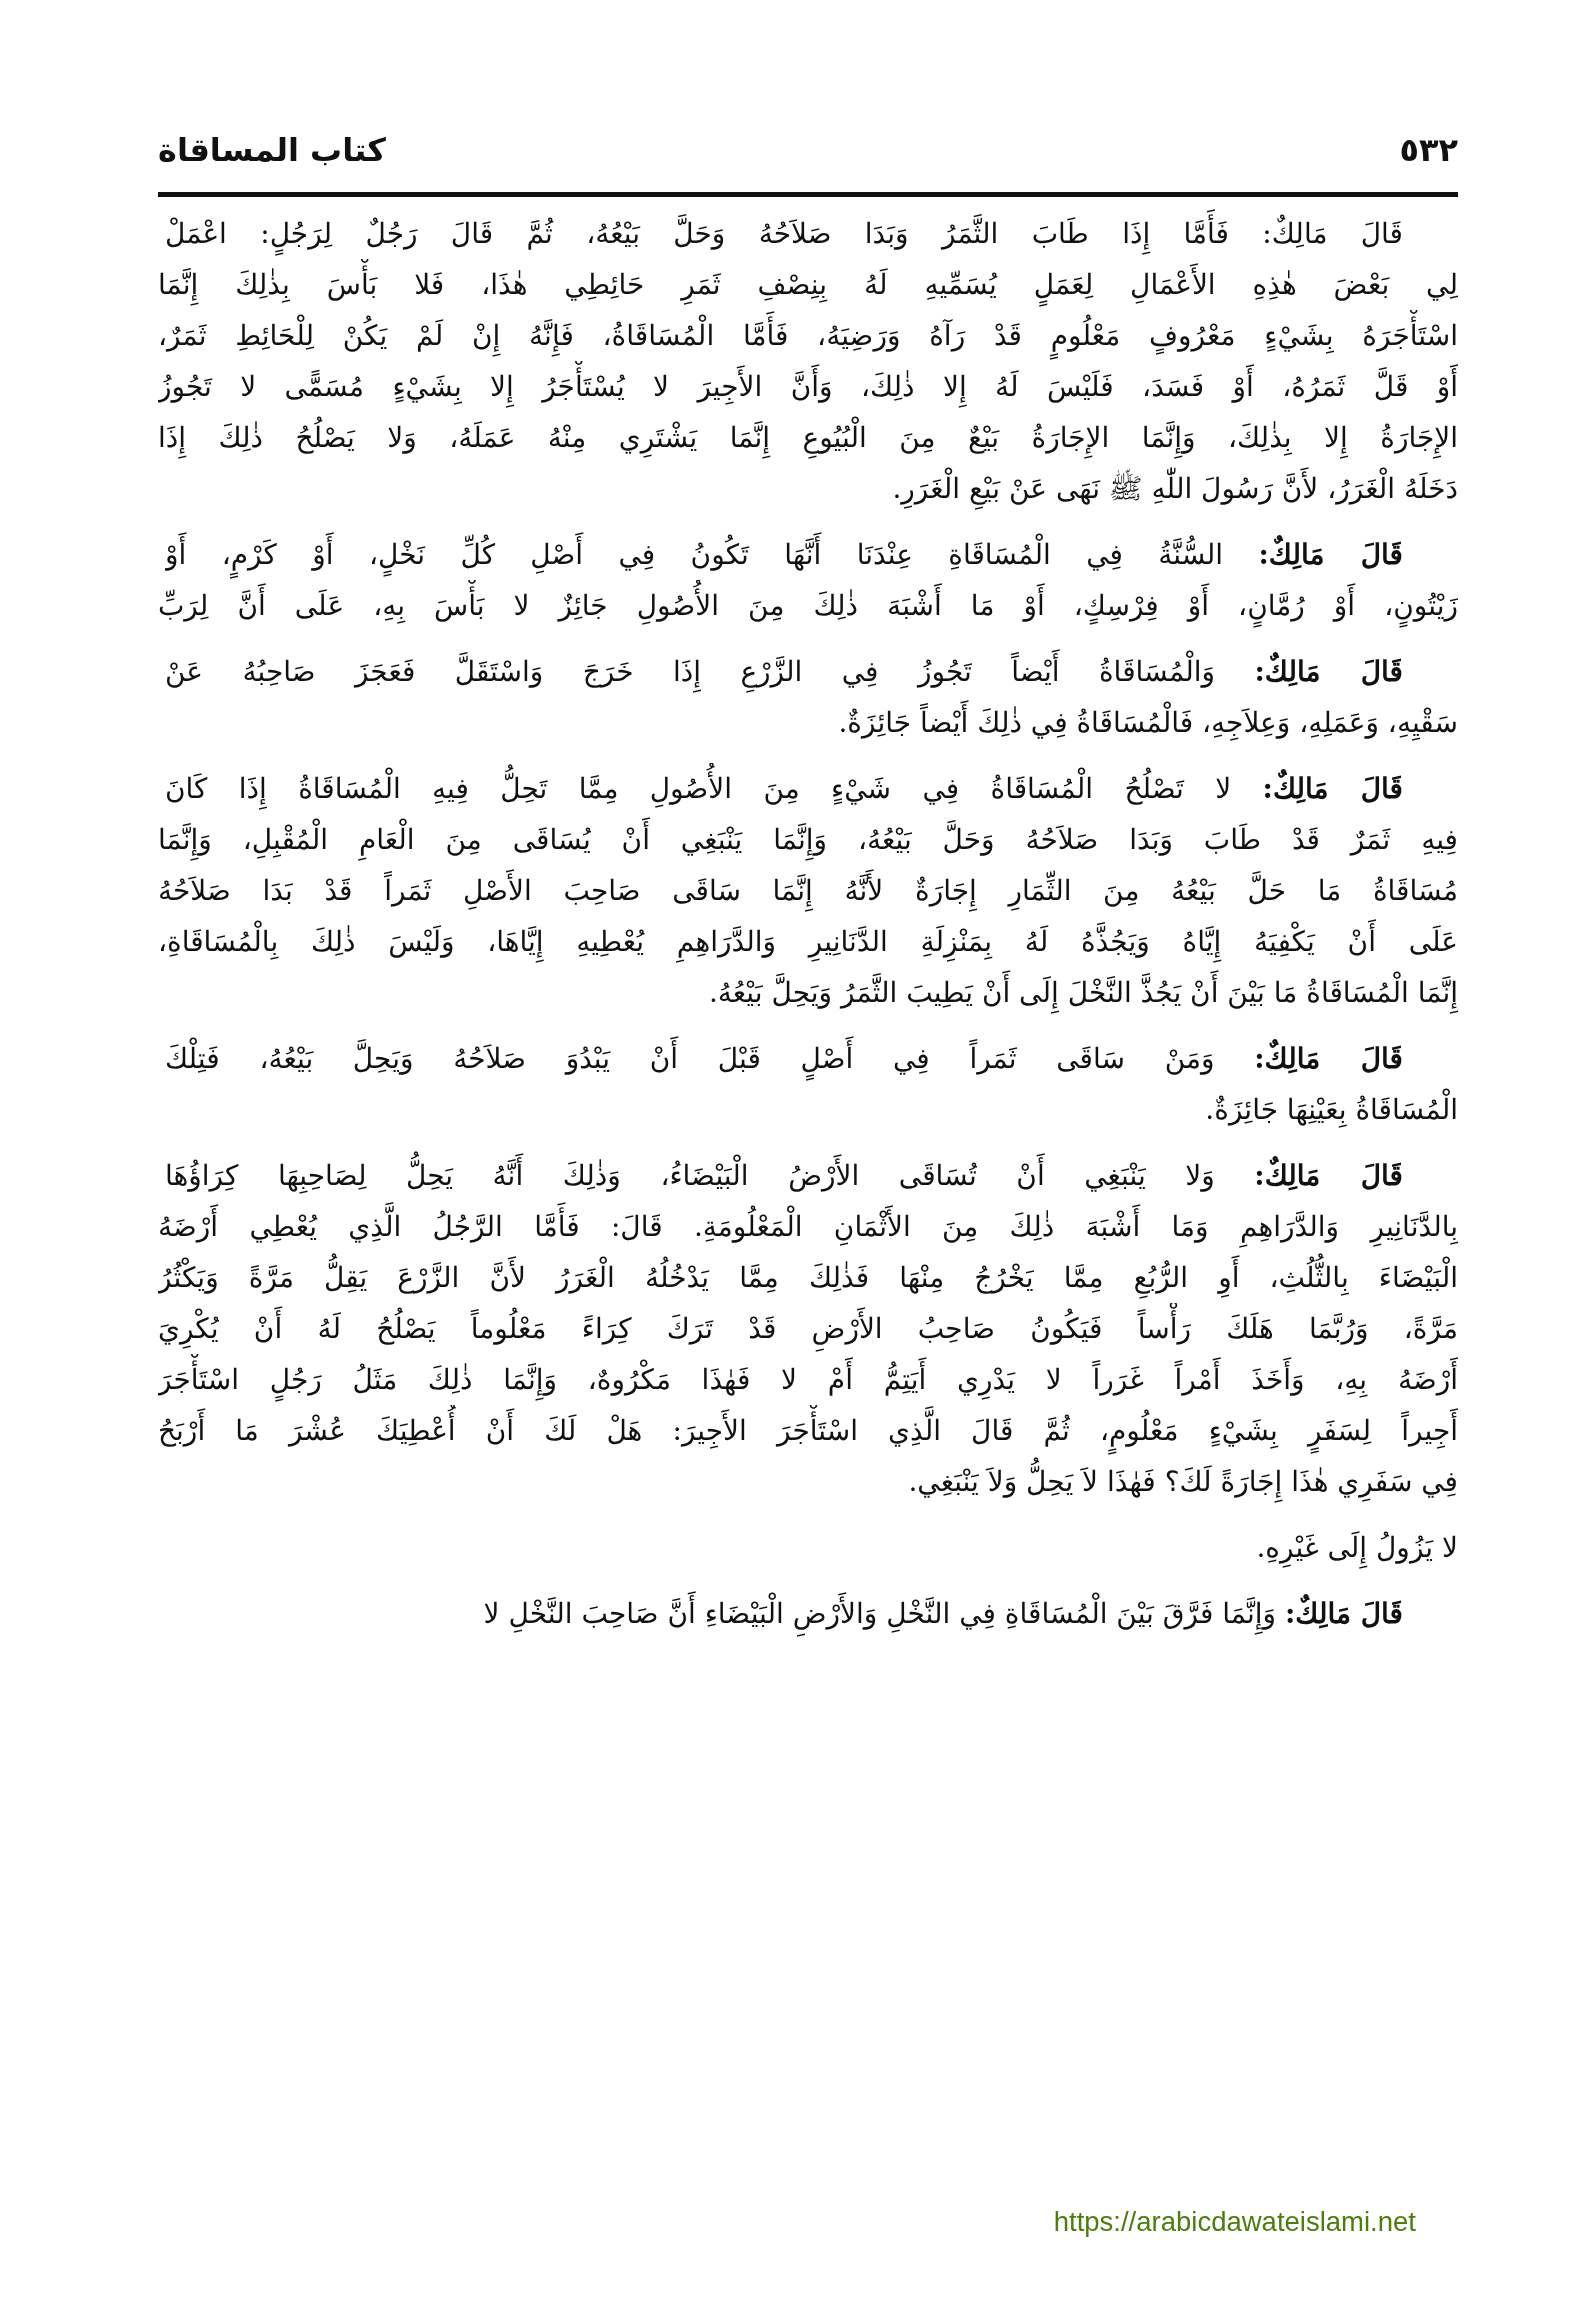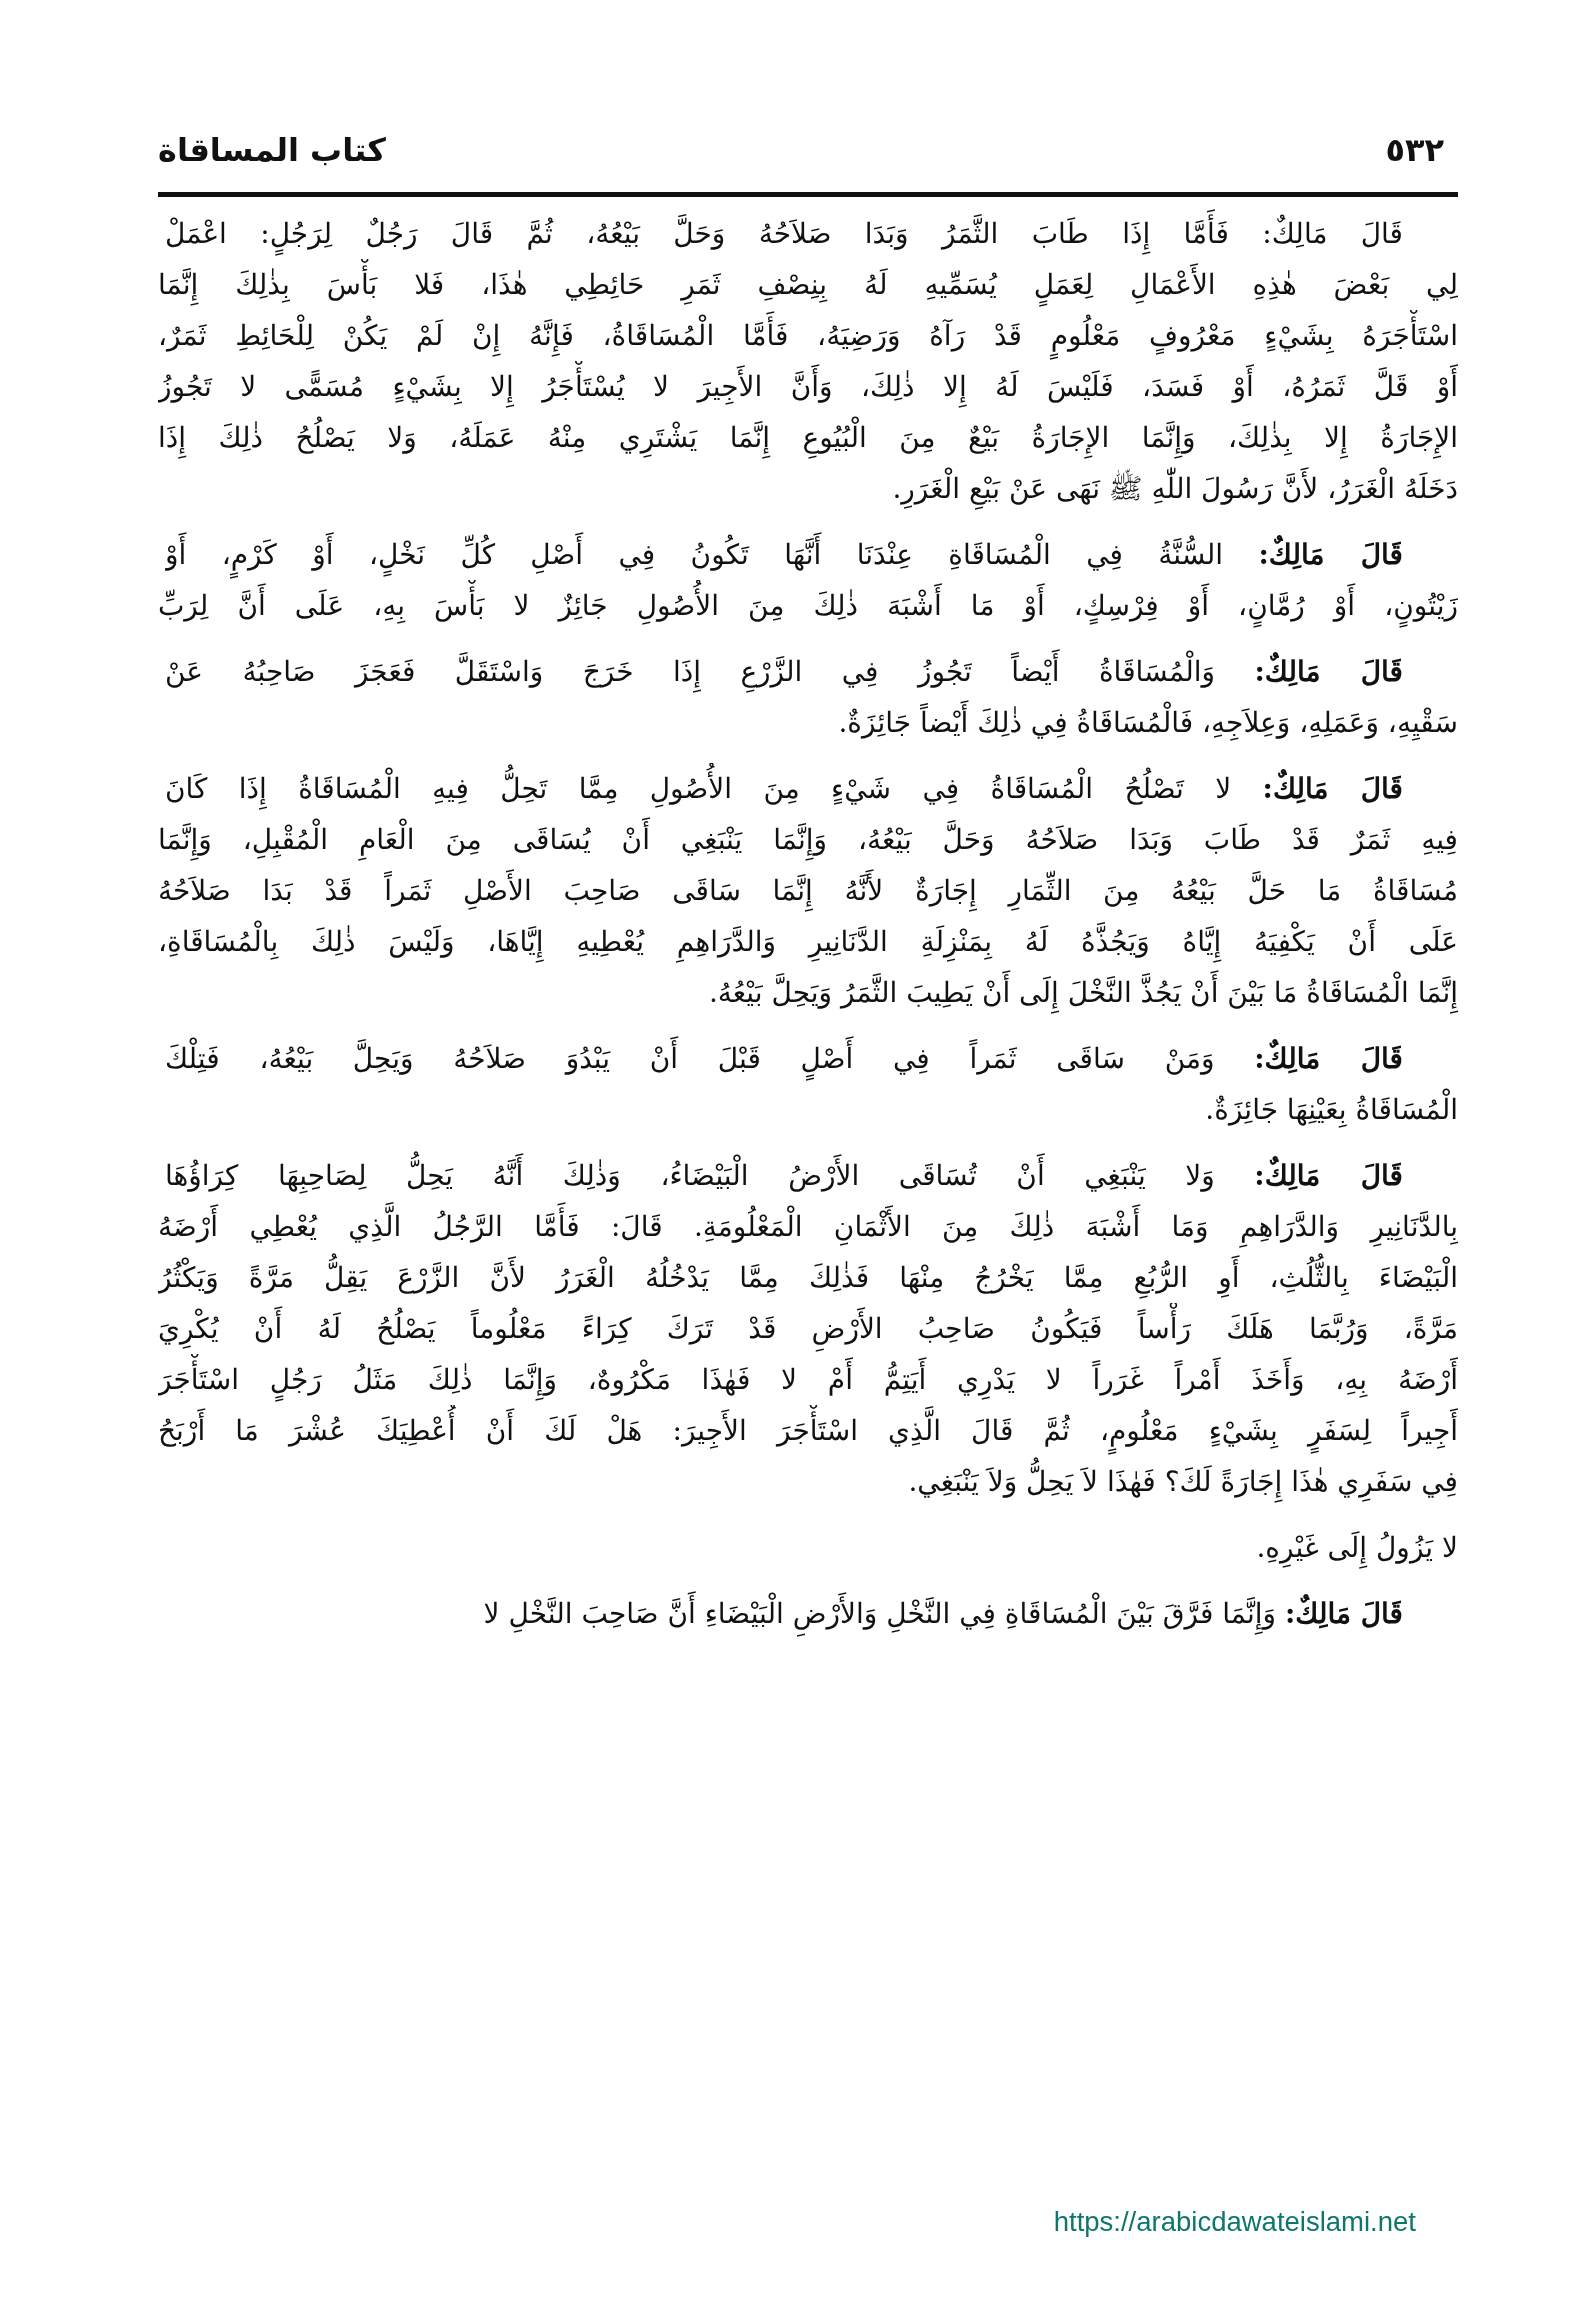--- a/index.html
+++ b/index.html
@@ -1,29 +1,29 @@
 <!DOCTYPE html>
 <html style="font-size:13.3px"><head>
 <meta charset="utf-8">
 <style>
   html, body { margin: 0; padding: 0; background: #ffffff; }
   body { width: 1595px; height: 2307px; position: relative; overflow: hidden; color: #111; }
   .page { position: absolute; left: 0; top: 0; width: 1595px; height: 1864px; }
   .header { position: absolute; left: 158px; right: 137px; top: 125px; height: 50px; }
   .hdr-title { position: absolute; left: 0; top: 0; font-family: "DejaVu Sans", sans-serif; font-weight: bold; font-size: 32px; line-height: 50px; direction: rtl; }
-  .hdr-num { position: absolute; right: 14px; top: 0; font-family: "DejaVu Sans", sans-serif; font-weight: bold; font-size: 32px; line-height: 50px; direction: rtl; }
+  .hdr-num { position: absolute; right: 0; top: 0; font-family: "DejaVu Sans", sans-serif; font-weight: bold; font-size: 32px; line-height: 50px; direction: rtl; }
   .rule { position: absolute; left: 158px; right: 137px; top: 192px; height: 5px; background: #111; }
   .body { position: absolute; left: 158px; right: 137px; top: 208px; direction: rtl; font-family: "DejaVu Serif", serif; font-size: 28px; }
   .para { margin: 0; }
   .line { height: 51px; line-height: 51px; white-space: nowrap; text-align: justify; text-align-last: justify; overflow: hidden; }
   .line.last { text-align-last: right; }
   .line.first { padding-right: 55px; margin-left: 7px; }
   .lead { font-weight: bold; }
   .gap { height: 15px; }
-  .watermark { position: absolute; right: 179px; top: 2206px; font-family: "Liberation Sans", sans-serif; font-size: 27.5px; color: #0f766e; letter-spacing: 0px; direction: ltr; }
+  .watermark { position: absolute; right: 179px; top: 2206px; font-family: "Liberation Sans", sans-serif; font-size: 27.5px; color: #4d7c0f; letter-spacing: 0px; direction: ltr; }
 </style>
 </head>
 <body>
 
 <div class="page">
   <div class="header">
     <span class="hdr-title">كتاب المساقاة</span>
     <span class="hdr-num">٥٣٢</span>
   </div>
   <div class="rule"></div>

